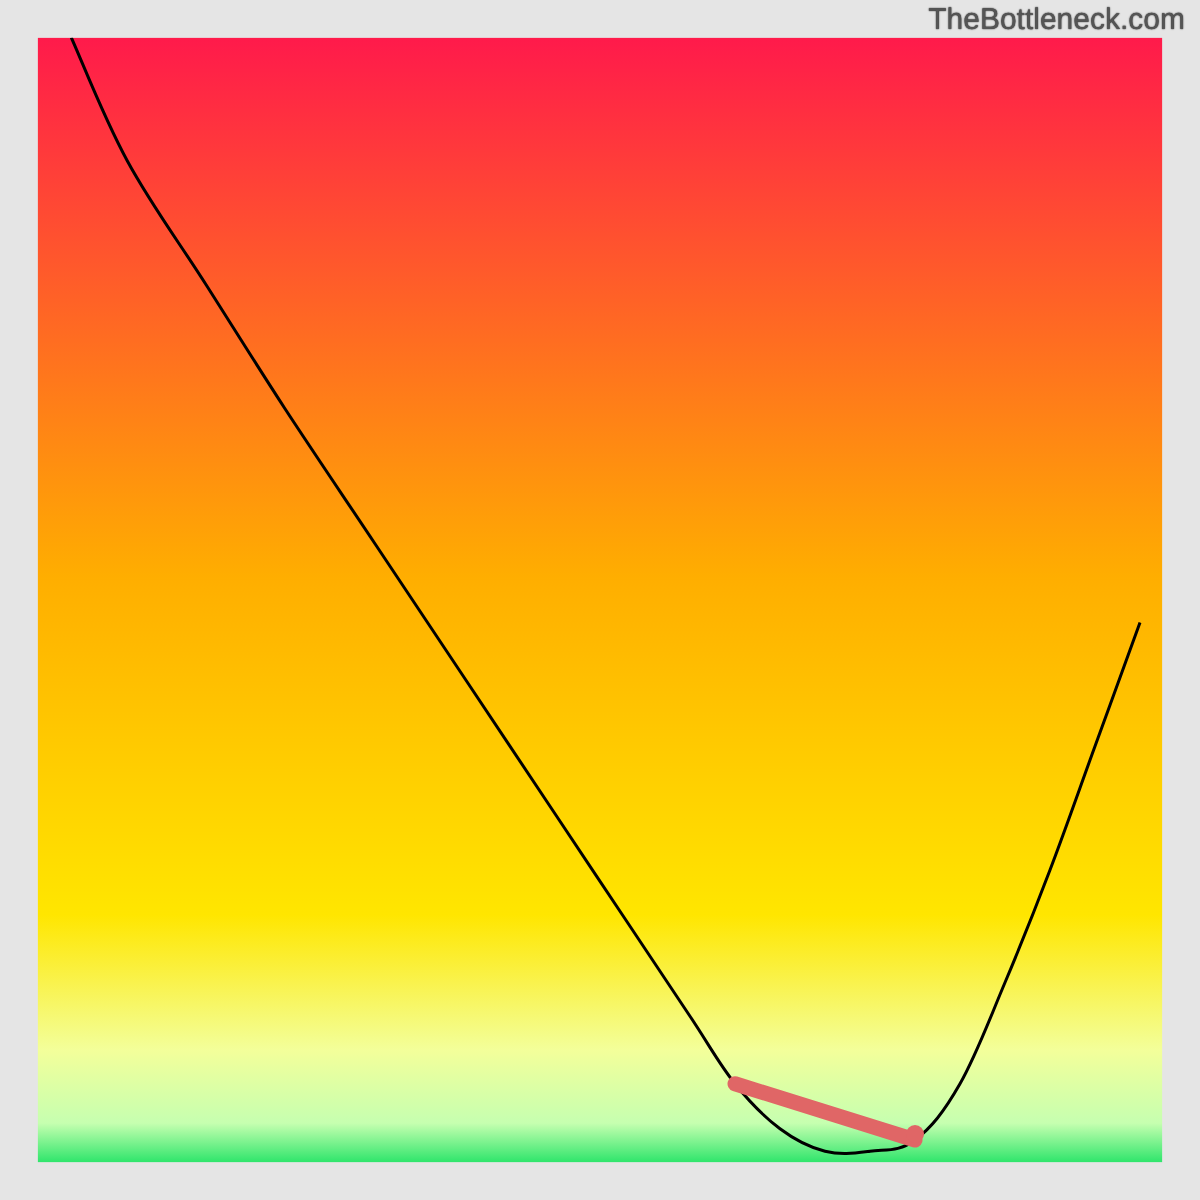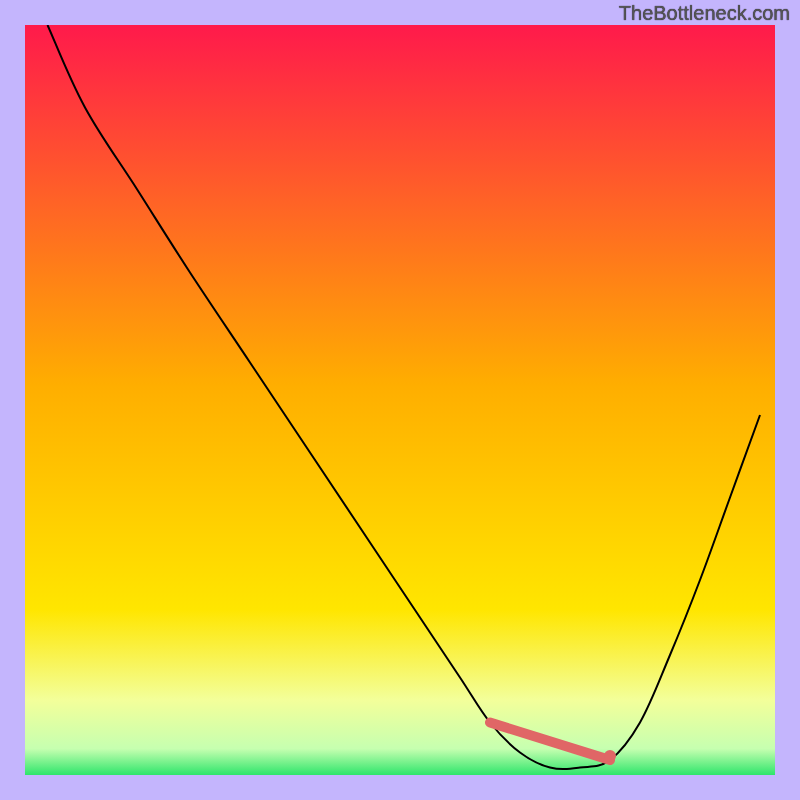--- a/index.html
+++ b/index.html
@@ -9,21 +9,21 @@
     height: 800px;
     background: #000;
     overflow: hidden;
   }
   .frame {
     position: absolute;
     left: 0;
     top: 0;
     width: 800px;
     height: 800px;
-    background: #c4b5fd;
+    background: #e5e5e5;
   }
   .plot-area {
     position: absolute;
     left: 25px;
     top: 25px;
     width: 750px;
     height: 750px;
     overflow: hidden;
   }
   .svg-layer {

